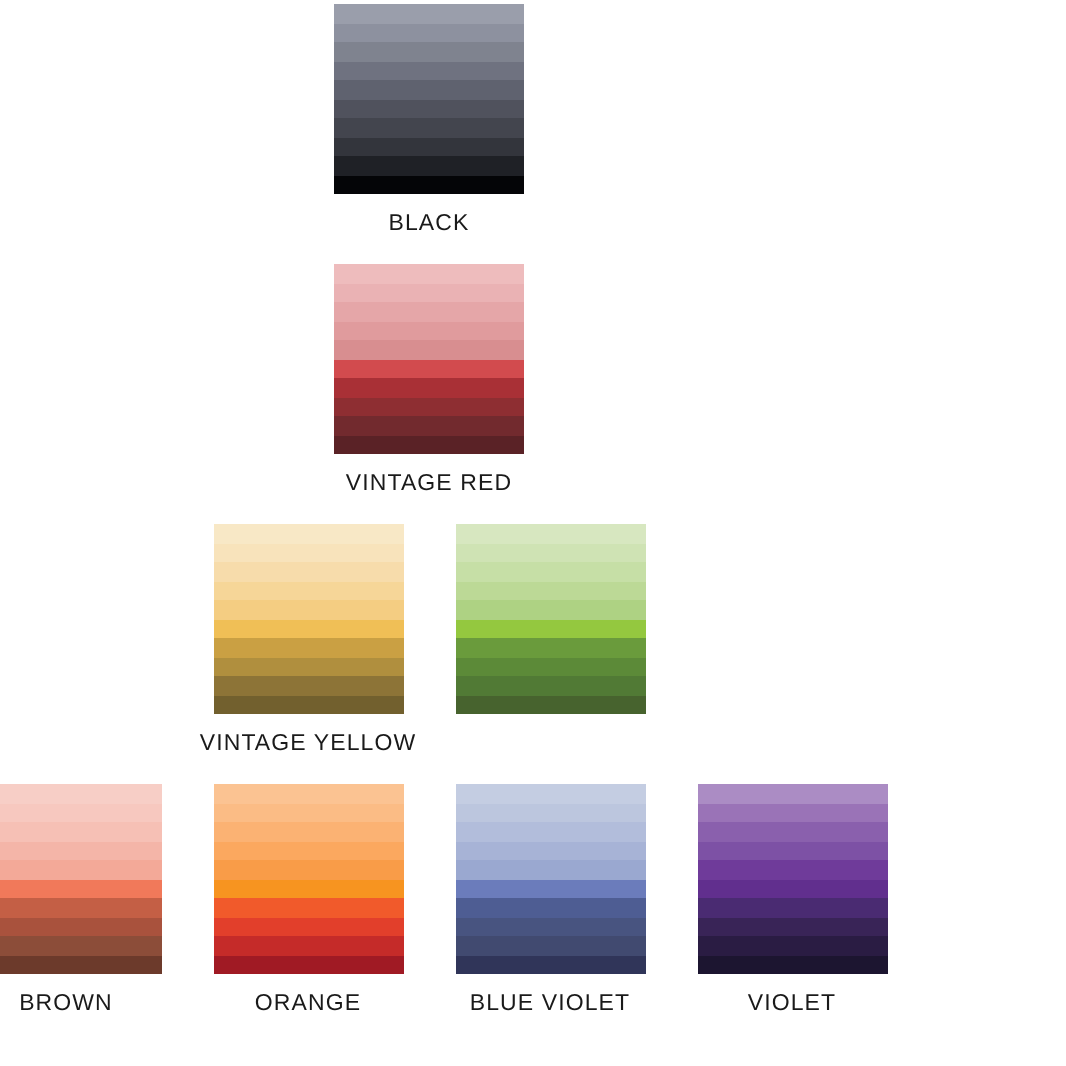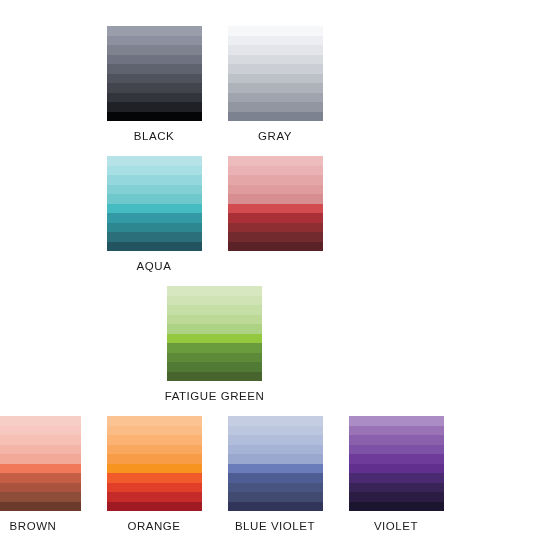--- a/index.html
+++ b/index.html
@@ -11,21 +11,21 @@
     height: 533px;
     background: #ffffff;
     font-family: "Liberation Sans", sans-serif;
     overflow: hidden;
   }
   #palette-sheet {
     width: 429px;
     height: 533px;
     position: relative;
     box-sizing: border-box;
-    padding-top: 26px;
+    padding-top: 2px;
   }
   .palette-row {
     display: flex;
     justify-content: center;
     align-items: flex-start;
   }
   .palette-row.row-top {
     gap: 26px;
   }
   .palette-row.row-full {
@@ -73,82 +73,67 @@
           <div class="swatch-band" title="#6f7280" style="background-color: rgb(111, 114, 128);"></div>
           <div class="swatch-band" title="#5f626f" style="background-color: rgb(95, 98, 111);"></div>
           <div class="swatch-band" title="#50525d" style="background-color: rgb(80, 82, 93);"></div>
           <div class="swatch-band" title="#43454e" style="background-color: rgb(67, 69, 78);"></div>
           <div class="swatch-band" title="#33353c" style="background-color: rgb(51, 53, 60);"></div>
           <div class="swatch-band" title="#1f2126" style="background-color: rgb(31, 33, 38);"></div>
           <div class="swatch-band" title="#040507" style="background-color: rgb(4, 5, 7);"></div>
         </div>
         <div class="swatch-label">BLACK</div>
       </div>
-      <div class="swatch-cell">
-        <div class="swatch">
-          <div class="swatch-band" title="#f6f7f9" style="background-color: rgb(246, 247, 249);"></div>
-          <div class="swatch-band" title="#eceef2" style="background-color: rgb(236, 238, 242);"></div>
-          <div class="swatch-band" title="#e3e5ea" style="background-color: rgb(227, 229, 234);"></div>
-          <div class="swatch-band" title="#d7dade" style="background-color: rgb(215, 218, 222);"></div>
-          <div class="swatch-band" title="#cbced4" style="background-color: rgb(203, 206, 212);"></div>
-          <div class="swatch-band" title="#bdc1c8" style="background-color: rgb(189, 193, 200);"></div>
-          <div class="swatch-band" title="#aeb2bb" style="background-color: rgb(174, 178, 187);"></div>
-          <div class="swatch-band" title="#a0a4ae" style="background-color: rgb(160, 164, 174);"></div>
-          <div class="swatch-band" title="#9196a1" style="background-color: rgb(145, 150, 161);"></div>
-          <div class="swatch-band" title="#7d8290" style="background-color: rgb(125, 130, 144);"></div>
-        </div>
-        <div class="swatch-label">GRAY</div>
-      </div>
     </div>
   <div class="palette-row row-full">
-      <div class="swatch-cell">
-        <div class="swatch">
-          <div class="swatch-band" title="#b5e3e8" style="background-color: rgb(181, 227, 232);"></div>
-          <div class="swatch-band" title="#a7dfe4" style="background-color: rgb(167, 223, 228);"></div>
-          <div class="swatch-band" title="#94d7dd" style="background-color: rgb(148, 215, 221);"></div>
-          <div class="swatch-band" title="#83d0d4" style="background-color: rgb(131, 208, 212);"></div>
-          <div class="swatch-band" title="#6ec8cc" style="background-color: rgb(110, 200, 204);"></div>
-          <div class="swatch-band" title="#45bcc2" style="background-color: rgb(69, 188, 194);"></div>
-          <div class="swatch-band" title="#3399a4" style="background-color: rgb(51, 153, 164);"></div>
-          <div class="swatch-band" title="#2d8790" style="background-color: rgb(45, 135, 144);"></div>
-          <div class="swatch-band" title="#2a6f79" style="background-color: rgb(42, 111, 121);"></div>
-          <div class="swatch-band" title="#225460" style="background-color: rgb(34, 84, 96);"></div>
-        </div>
-        <div class="swatch-label">AQUA</div>
-      </div>
       <div class="swatch-cell">
         <div class="swatch">
           <div class="swatch-band" title="#eebcbd" style="background-color: rgb(238, 188, 189);"></div>
           <div class="swatch-band" title="#eab2b4" style="background-color: rgb(234, 178, 180);"></div>
           <div class="swatch-band" title="#e5a6a8" style="background-color: rgb(229, 166, 168);"></div>
           <div class="swatch-band" title="#e09b9d" style="background-color: rgb(224, 155, 157);"></div>
           <div class="swatch-band" title="#d88e90" style="background-color: rgb(216, 142, 144);"></div>
           <div class="swatch-band" title="#d24b4e" style="background-color: rgb(210, 75, 78);"></div>
           <div class="swatch-band" title="#a93036" style="background-color: rgb(169, 48, 54);"></div>
           <div class="swatch-band" title="#8e2e32" style="background-color: rgb(142, 46, 50);"></div>
           <div class="swatch-band" title="#722a2e" style="background-color: rgb(114, 42, 46);"></div>
           <div class="swatch-band" title="#5a2226" style="background-color: rgb(90, 34, 38);"></div>
         </div>
+        <div class="swatch-label">VINTAGE RED</div>
       </div>
     </div>
   <div class="palette-row row-full">
+      <div class="swatch-cell">
+        <div class="swatch">
+          <div class="swatch-band" title="#f8e8c6" style="background-color: rgb(248, 232, 198);"></div>
+          <div class="swatch-band" title="#f8e3bb" style="background-color: rgb(248, 227, 187);"></div>
+          <div class="swatch-band" title="#f7dcab" style="background-color: rgb(247, 220, 171);"></div>
+          <div class="swatch-band" title="#f6d698" style="background-color: rgb(246, 214, 152);"></div>
+          <div class="swatch-band" title="#f4cd82" style="background-color: rgb(244, 205, 130);"></div>
+          <div class="swatch-band" title="#f0bf56" style="background-color: rgb(240, 191, 86);"></div>
+          <div class="swatch-band" title="#caa043" style="background-color: rgb(202, 160, 67);"></div>
+          <div class="swatch-band" title="#b08f3e" style="background-color: rgb(176, 143, 62);"></div>
+          <div class="swatch-band" title="#8d7437" style="background-color: rgb(141, 116, 55);"></div>
+          <div class="swatch-band" title="#72602e" style="background-color: rgb(114, 96, 46);"></div>
+        </div>
+        <div class="swatch-label">VINTAGE YELLOW</div>
+      </div>
       <div class="swatch-cell">
         <div class="swatch">
           <div class="swatch-band" title="#d7e7c0" style="background-color: rgb(215, 231, 192);"></div>
           <div class="swatch-band" title="#cfe3b4" style="background-color: rgb(207, 227, 180);"></div>
           <div class="swatch-band" title="#c6dfa6" style="background-color: rgb(198, 223, 166);"></div>
           <div class="swatch-band" title="#bcd996" style="background-color: rgb(188, 217, 150);"></div>
           <div class="swatch-band" title="#aed283" style="background-color: rgb(174, 210, 131);"></div>
           <div class="swatch-band" title="#94c83f" style="background-color: rgb(148, 200, 63);"></div>
           <div class="swatch-band" title="#6a9b3c" style="background-color: rgb(106, 155, 60);"></div>
           <div class="swatch-band" title="#5c8a38" style="background-color: rgb(92, 138, 56);"></div>
           <div class="swatch-band" title="#517a35" style="background-color: rgb(81, 122, 53);"></div>
           <div class="swatch-band" title="#47632e" style="background-color: rgb(71, 99, 46);"></div>
         </div>
-        <div class="swatch-label">FATIGUE GREEN</div>
       </div>
     </div>
   <div class="palette-row row-full">
       <div class="swatch-cell">
         <div class="swatch">
           <div class="swatch-band" title="#f7cec6" style="background-color: rgb(247, 206, 198);"></div>
           <div class="swatch-band" title="#f7c8bf" style="background-color: rgb(247, 200, 191);"></div>
           <div class="swatch-band" title="#f6c0b5" style="background-color: rgb(246, 192, 181);"></div>
           <div class="swatch-band" title="#f4b5a8" style="background-color: rgb(244, 181, 168);"></div>
           <div class="swatch-band" title="#f3a998" style="background-color: rgb(243, 169, 152);"></div>

